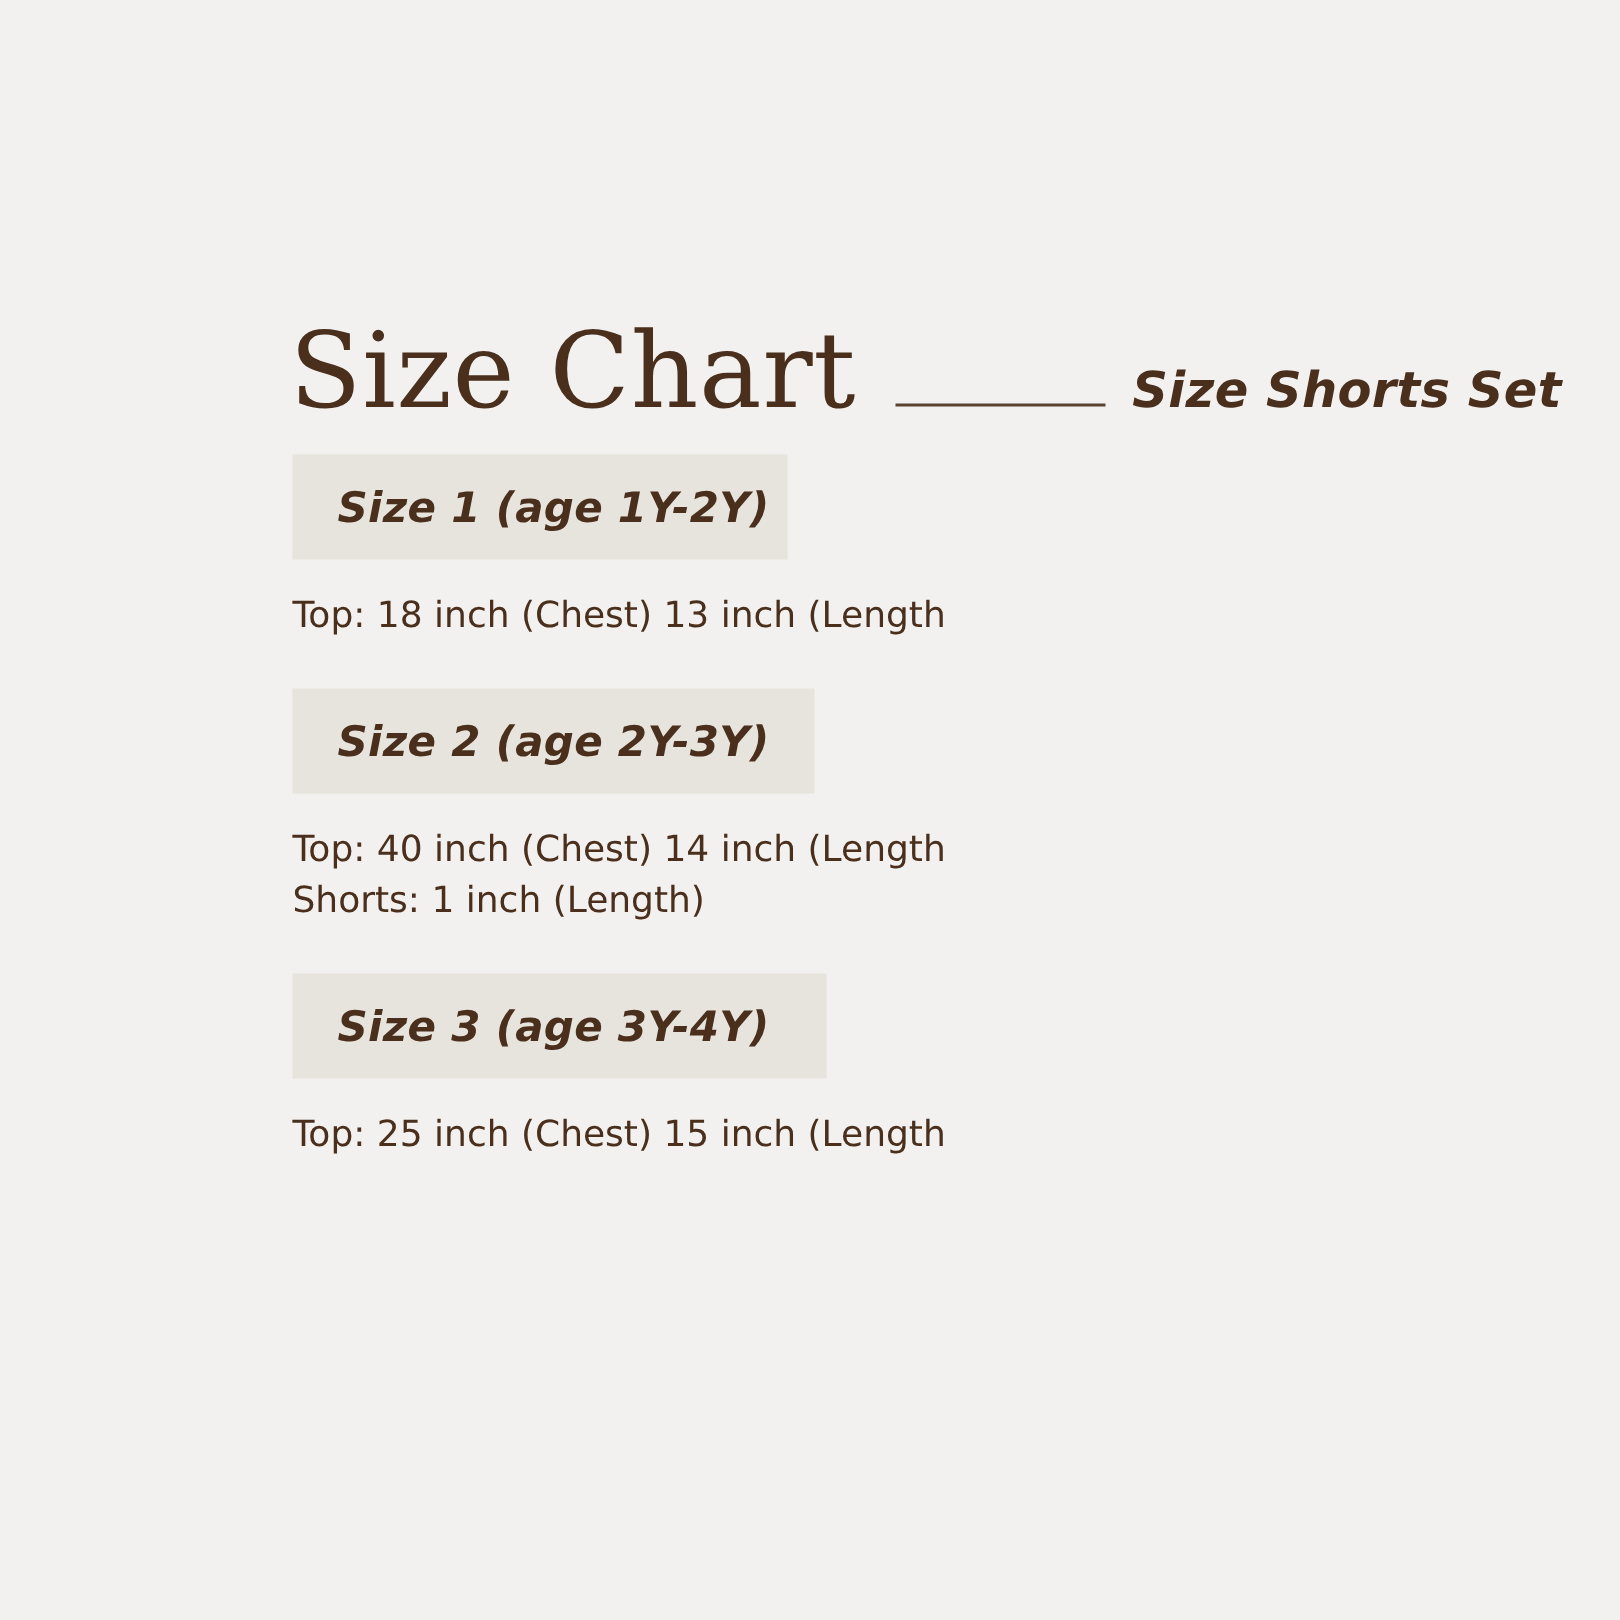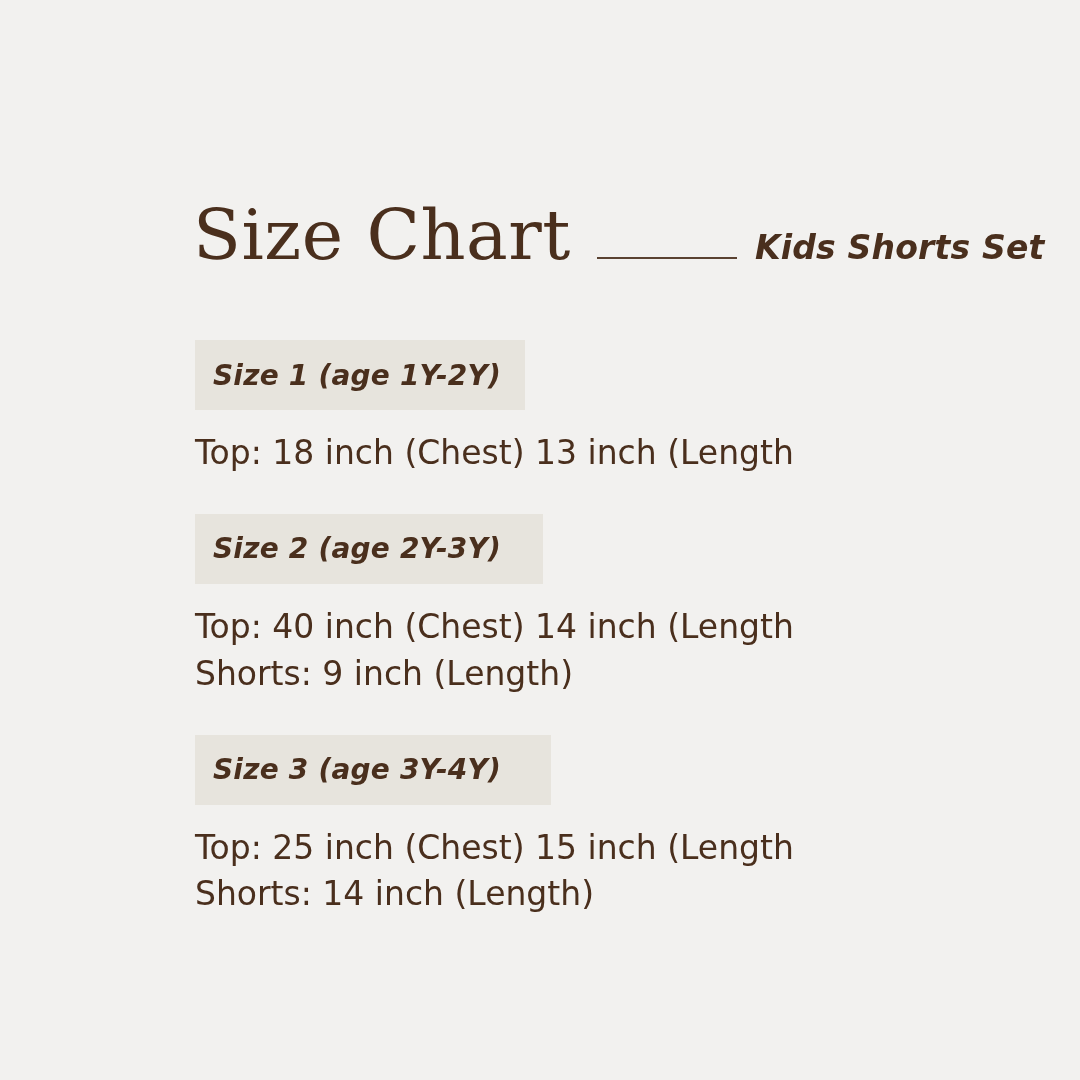--- a/index.html
+++ b/index.html
@@ -18,21 +18,21 @@
     position: relative;
     width: 1080px;
     height: 1080px;
     box-sizing: border-box;
   }
 
   
   .header {
     position: absolute;
     left: 193px;
-    top: 200px;
+    top: 212px;
     width: 800px;
     height: 90px;
     display: flex;
     align-items: baseline;
   }
 
   .title {
     font-family: "DejaVu Serif", "Liberation Serif", serif;
     font-size: 70px;
     font-weight: 400;
@@ -70,23 +70,22 @@
 
   .block {
     margin-bottom: 32px;
   }
 
   .size-band {
     background: #e7e4dd;
     height: 70px;
     display: flex;
     align-items: center;
-    padding-left: 18px;
+    padding-left: 30px;
     box-sizing: border-box;
-    margin-top: 37px;
   }
 
   .band-1 { width: 330px; }
   .band-2 { width: 348px; }
   .band-3 { width: 356px; text-align: right; }
 
   .size-label {
     font-family: "DejaVu Sans", "Liberation Sans", sans-serif;
     font-size: 28px;
     font-style: italic;
@@ -95,62 +94,61 @@
     white-space: nowrap;
     letter-spacing: 0.2px;
   }
 
   .measure-lines {
     margin-top: 20px;
   }
 
   .measure {
     font-family: "DejaVu Sans", "Liberation Sans", sans-serif;
-    font-size: 33px;
+    font-size: 24px;
     color: #4a2f1d;
     line-height: 1.42;
     white-space: nowrap;
   }
 </style>
 </head>
 <body>
 
 <div class="page">
 
   <div class="header">
     <div class="title">Size Chart</div>
     <div class="rule"></div>
-    <div class="subtitle">Kids Shorts Set</div>
+    <div class="subtitle">Size Shorts Set</div>
   </div>
 
   <div class="blocks">
 
     <div class="block">
       <div class="size-band band-1">
         <span class="size-label">Size 1 (age 1Y-2Y)</span>
       </div>
       <div class="measure-lines">
         <div class="measure">Top: 18 inch (Chest)  13 inch (Length</div>
       </div>
     </div>
 
     <div class="block">
       <div class="size-band band-2">
         <span class="size-label">Size 2 (age 2Y-3Y)</span>
       </div>
       <div class="measure-lines">
         <div class="measure">Top: 40 inch (Chest)  14 inch (Length</div>
-        <div class="measure">Shorts: 9 inch (Length)</div>
+        <div class="measure">Shorts: 1 inch (Length)</div>
       </div>
     </div>
 
     <div class="block">
       <div class="size-band band-3">
         <span class="size-label">Size 3 (age 3Y-4Y)</span>
       </div>
       <div class="measure-lines">
         <div class="measure">Top: 25 inch (Chest)  15 inch (Length</div>
-        <div class="measure">Shorts: 14 inch (Length)</div>
       </div>
     </div>
 
   </div>
 </div>
 
 </body></html>

